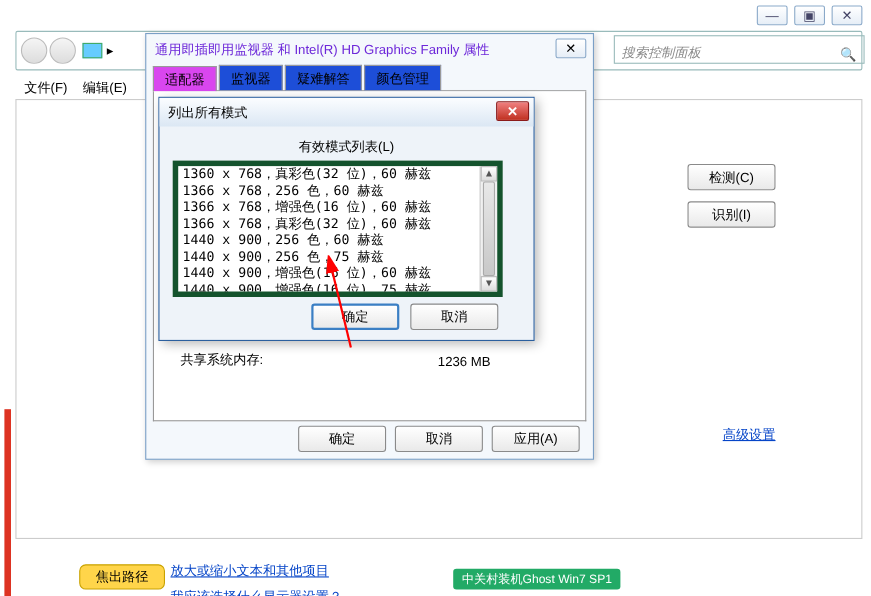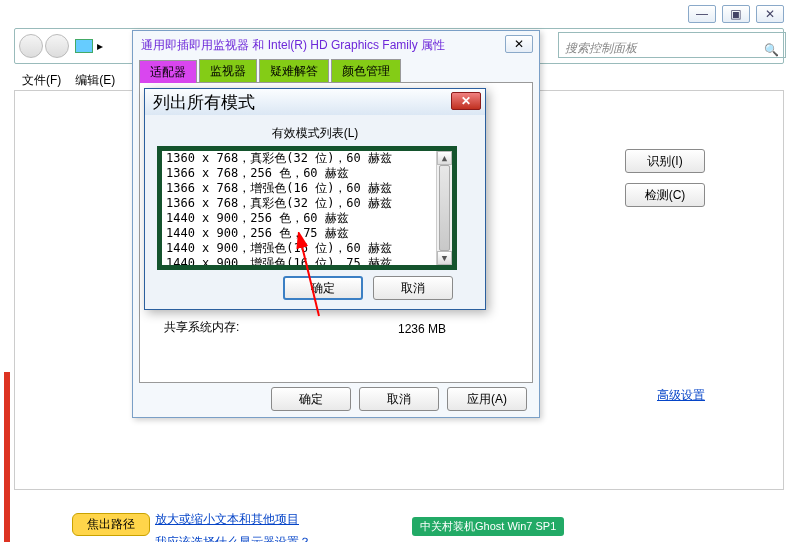--- a/index.html
+++ b/index.html
@@ -21,36 +21,36 @@
 .outer-panel { position: absolute; top: 90px; left: 14px; right: 8px; bottom: 52px; border: 1px solid #ccc; }
 .side-buttons { position: absolute; right: 78px; top: 58px; display: flex; flex-direction: column; gap: 10px; }
 .win-btn { min-width: 80px; height: 24px; border: 1px solid #8a8a8a; border-radius: 3px; background: linear-gradient(#fff,#e9e9e9); display: flex; align-items: center; justify-content: center; cursor: pointer; padding: 0 12px; }
 .advanced { position: absolute; right: 78px; top: 296px; color: #0645c8; text-decoration: underline; cursor: pointer; }
 
 .prop-dialog { position: absolute; top: 30px; left: 132px; width: 408px; height: 388px; border: 1px solid #7a9fc6; background: #f4f8fc; box-shadow: 2px 2px 6px rgba(0,0,0,0.2); }
 .prop-title { height: 28px; display: flex; align-items: center; padding: 0 8px; font-size: 12px; color: #6d28d9; }
 .prop-close { position: absolute; right: 6px; top: 4px; width: 28px; height: 18px; border: 1px solid #8aa9c9; border-radius: 2px; background: linear-gradient(#fff,#e6eef7); display: flex; align-items: center; justify-content: center; cursor: pointer; }
 
 .tabs { display: flex; height: 24px; margin: 0 6px; border-bottom: 1px solid #999; }
-.tab { padding: 3px 10px; border: 1px solid #999; border-bottom: none; margin-right: 2px; background: #84cc16; cursor: pointer; }
+.tab { padding: 3px 10px; border: 1px solid #999; border-bottom: none; margin-right: 2px; background: #1d4ed8; cursor: pointer; }
 .tab.active { background: #d946ef; position: relative; top: 1px; }
 
 .tab-body { background: #fff; border: 1px solid #999; border-top: none; margin: 0 6px; height: 300px; padding: 8px 12px; position: relative; }
 .shared-mem { position: absolute; bottom: 46px; left: 24px; }
 .shared-val { position: absolute; bottom: 46px; left: 258px; }
 .redbox { position: absolute; bottom: 4px; left: 8px; width: 236px; height: 36px; border: 2px solid #f00; display: flex; align-items: center; padding-left: 10px; }
 .list-all-btn { width: 134px; height: 22px; }
 
 .prop-footer { position: absolute; bottom: 6px; right: 12px; display: flex; gap: 8px; }
 
 .links { position: absolute; left: 140px; top: 420px; display: flex; flex-direction: column; gap: 6px; }
 .links a { color: #0645c8; text-decoration: underline; cursor: pointer; }
 
 .modes-dialog { position: absolute; top: 88px; left: 144px; width: 342px; height: 222px; border: 1px solid #2b5f9e; background: #eef3f9; box-shadow: 3px 3px 10px rgba(0,0,0,0.3); }
-.modes-titlebar { height: 26px; background: linear-gradient(#fbfdff,#dbe7f4); display: flex; align-items: center; padding: 0 8px; font-size: 17px; text-align: center; }
+.modes-titlebar { height: 26px; background: linear-gradient(#fbfdff,#dbe7f4); display: flex; align-items: center; padding: 0 8px; font-size: 12px; text-align: center; }
 .modes-close { position: absolute; right: 4px; top: 3px; width: 30px; height: 18px; background: linear-gradient(#f08080,#c03020); border: 1px solid #8b1a1a; border-radius: 2px; display: flex; align-items: center; justify-content: center; color: #fff; font-weight: bold; cursor: pointer; }
 .modes-body { padding: 6px 12px; }
 .listbox { width: 300px; height: 124px; border: 5px solid #14532d; background: #fff; font-family: "SimSun", monospace; font-size: 12px; overflow: hidden; position: relative; }
 .listbox .item { padding: 0 4px; white-space: pre; line-height: 15px; }
 .listbox .item.selected { background: #2f6ac0; color: #fff; }
 .listbox-scroll { position: absolute; right: 0; top: 0; bottom: 0; width: 16px; background: #f0f0f0; border-left: 1px solid #ccc; }
 .listbox-scroll .btn { height: 14px; display: flex; align-items: center; justify-content: center; font-size: 9px; color: #555; border: 1px solid #bbb; background: linear-gradient(#fff,#ddd); }
 .listbox-scroll .thumb { position: absolute; top: 14px; bottom: 14px; left: 2px; right: 2px; background: linear-gradient(#e8e8e8,#c8c8c8); border: 1px solid #aaa; border-radius: 2px; }
 .modes-footer { display: flex; gap: 10px; justify-content: flex-end; padding: 6px 20px 0 0; }
 
@@ -85,22 +85,22 @@
   <span class="mag">🔍</span>
 </div>
 
 <div class="menubar">
   <span>文件(F)</span>
   <span>编辑(E)</span>
 </div>
 
 <div class="outer-panel">
   <div class="side-buttons">
+    <div class="win-btn">检测(C)</div>
     <div class="win-btn">识别(I)</div>
-    <div class="win-btn">检测(C)</div>
   </div>
   <span class="advanced">高级设置</span>
   <div class="links">
     <a>放大或缩小文本和其他项目</a>
     <a>我应该选择什么显示器设置？</a>
   </div>
 </div>
 
 <div class="prop-dialog">
   <div class="prop-title">通用即插即用监视器 和 Intel(R) HD Graphics Family 属性</div>

